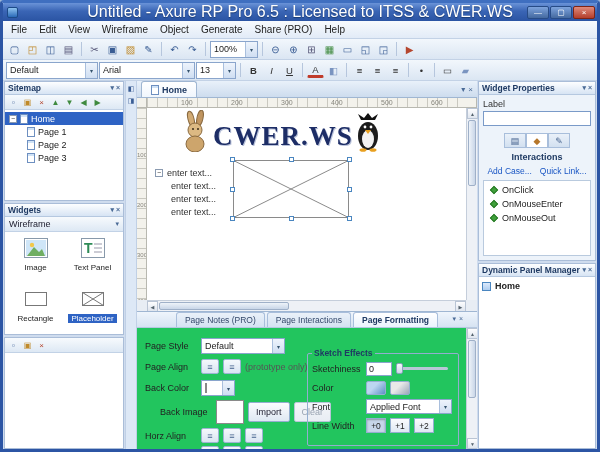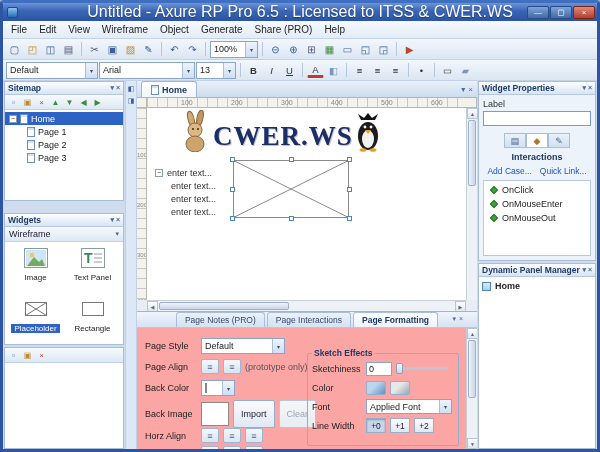--- a/index.html
+++ b/index.html
@@ -69,29 +69,29 @@
   .ctrow{height:13px;display:flex;align-items:center;gap:4px;}
   .ctrow.child{padding-left:16px;}
   .ph{position:absolute;left:86px;top:52px;width:116px;height:58px;}
   .hd{position:absolute;width:5px;height:5px;background:#fff;border:1px solid #4a86c0;}
   .vsb{background:#eef1f6;border-left:1px solid #c5cedb;display:flex;flex-direction:column;}
   .hsb{background:#eef1f6;border-top:1px solid #c5cedb;display:flex;}
   .sbtn{flex:0 0 11px;width:11px;height:11px;display:flex;align-items:center;justify-content:center;font-size:5px;color:#55636e;background:linear-gradient(#fdfdfe,#dfe5ee);border:1px solid #b9c4d4;}
   .vthumb{height:66px;background:linear-gradient(90deg,#eef3f9,#c9d6e8);border:1px solid #9fb0c8;border-radius:2px;margin:1px;}
   .hthumb{width:130px;background:linear-gradient(#eef3f9,#c9d6e8);border:1px solid #9fb0c8;border-radius:2px;margin:1px;}
   
-  .bpanel{height:138px;flex:0 0 138px;background:#fca5a5;border-top:1px solid #9fb6d2;display:flex;flex-direction:column;}
+  .bpanel{height:138px;flex:0 0 138px;background:#22c55e;border-top:1px solid #9fb6d2;display:flex;flex-direction:column;}
   .btabs{height:16px;flex:0 0 16px;display:flex;justify-content:center;align-items:flex-end;gap:2px;background:linear-gradient(#eff5fc,#d6e3f2);border-bottom:1px solid #b5c8e0;position:relative;}
   .btab{height:15px;padding:0 8px;font-size:8.5px;display:flex;align-items:center;background:linear-gradient(#eaf1f9,#d4e2f2);border:1px solid #a8bedb;border-bottom:none;border-radius:3px 3px 0 0;color:#33486a;white-space:nowrap;}
   .btab.active{background:linear-gradient(#ffffff,#eaf3fd);font-weight:bold;color:#1f3a63;}
   .bctrl{position:absolute;right:14px;top:3px;display:flex;gap:3px;}
   .bcontent{flex:1;position:relative;font-size:9px;color:#222;overflow:hidden;}
   .frow{position:absolute;display:flex;align-items:center;gap:4px;}
   .flabel{width:52px;flex:0 0 52px;}
-  .btnS{height:28px;padding:0 7px;font-size:9px;display:inline-flex;align-items:center;justify-content:center;background:linear-gradient(#fbfcfe,#dfe8f3);border:1px solid #94aed0;border-radius:2px;color:#223;}
+  .btnS{height:20px;padding:0 7px;font-size:9px;display:inline-flex;align-items:center;justify-content:center;background:linear-gradient(#fbfcfe,#dfe8f3);border:1px solid #94aed0;border-radius:2px;color:#223;}
   .btnS.disabled{color:#9aa4b2;border-color:#b8c6d8;background:linear-gradient(#f4f6f9,#e8edf3);}
   .tg{width:18px;height:15px;display:flex;align-items:center;justify-content:center;font-size:9px;color:#44618c;background:linear-gradient(#f4f8fc,#d9e5f2);border:1px solid #9db4d4;border-radius:2px;}
   .imgprev{width:28px;height:24px;background:#fff;border:1px solid #8a8a8a;}
   .swatch{width:12px;height:9px;background:linear-gradient(#e8e8e8,#cfcfcf);border:1px solid #888;}
   .sketch{position:absolute;left:170px;top:20px;width:152px;height:98px;border:1px solid #93adcf;border-radius:2px;padding:1px 4px;}
   .sketch legend{font-size:8.5px;font-weight:bold;color:#1f3a63;padding:0 2px;}
   .srow{display:flex;align-items:center;height:19px;gap:4px;}
   .slabel{width:50px;flex:0 0 50px;}
   .valbox{width:26px;height:14px;background:#fff;border:1px solid #8aa5cc;display:flex;align-items:center;padding:0 2px;font-size:9px;}
   .strack{width:52px;height:3px;background:#b9c6d6;border-radius:2px;position:relative;}
@@ -203,21 +203,21 @@
     <span class="fbtn">•</span>
     <span class="sep"></span>
     <span class="fbtn">▭</span>
     <span class="fbtn bg">▰</span>
   </div>
 
   <div class="main">
 
     <div class="leftcol">
 
-      <div class="panel" style="height:120px;margin-bottom:12px">
+      <div class="panel" style="height:120px;margin-bottom:2px">
         <div class="phead">
           <span>Sitemap</span>
           <span class="phsp">
             <span class="phico">▾</span>
             <span class="phico">×</span>
           </span>
         </div>
         <div class="ptool">
           <span class="ic">▫</span>
           <span class="ic amber">▣</span>
@@ -281,33 +281,33 @@
                   <line x1="13" y1="10" x2="21" y2="10" stroke="#99a"></line>
                   <line x1="13" y1="14" x2="21" y2="14" stroke="#99a"></line>
                 </svg>
             </span>
             <span class="wlab">Text Panel</span>
           </div>
           <div class="wcell">
             <span>
               <svg width="24" height="20" viewBox="0 0 24 20">
                   <rect x="1.5" y="3.5" width="21" height="13" fill="#fff" stroke="#777"></rect>
+                </svg>
+            </span>
+            <span class="wlab">Rectangle</span>
+          </div>
+          <div class="wcell">
+            <span>
+              <svg width="24" height="20" viewBox="0 0 24 20">
+                  <rect x="1.5" y="3.5" width="21" height="13" fill="#fff" stroke="#777"></rect>
                   <line x1="1.5" y1="3.5" x2="22.5" y2="16.5" stroke="#777"></line>
                   <line x1="22.5" y1="3.5" x2="1.5" y2="16.5" stroke="#777"></line>
                 </svg>
             </span>
             <span class="wlab sel">Placeholder</span>
-          </div>
-          <div class="wcell">
-            <span>
-              <svg width="24" height="20" viewBox="0 0 24 20">
-                  <rect x="1.5" y="3.5" width="21" height="13" fill="#fff" stroke="#777"></rect>
-                </svg>
-            </span>
-            <span class="wlab">Rectangle</span>
           </div>
         </div>
       </div>
 
       <div class="panel" style="flex:1">
         <div class="ptool">
           <span class="ic">▫</span>
           <span class="ic amber">▣</span>
           <span class="ic red">×</span>
         </div>
@@ -456,21 +456,21 @@
           </div>
 
           <div class="frow" style="left:8px;top:52px">
             <span class="flabel">Back Color</span>
             <div class="combo" style="width:34px;height:16px">
               <span class="txt"><span class="swatch"></span></span>
               <span class="arr">▾</span>
             </div>
           </div>
 
-          <div class="frow" style="left:8px;top:72px">
+          <div class="frow" style="left:23px;top:72px">
             <span class="flabel">Back Image</span>
             <span class="imgprev"></span>
             <span class="btnS">Import</span>
             <span class="btnS disabled">Clear</span>
           </div>
 
           <div class="frow" style="left:8px;top:100px">
             <span class="flabel">Horz Align</span>
             <span class="tg">≡</span>
             <span class="tg">≡</span>

